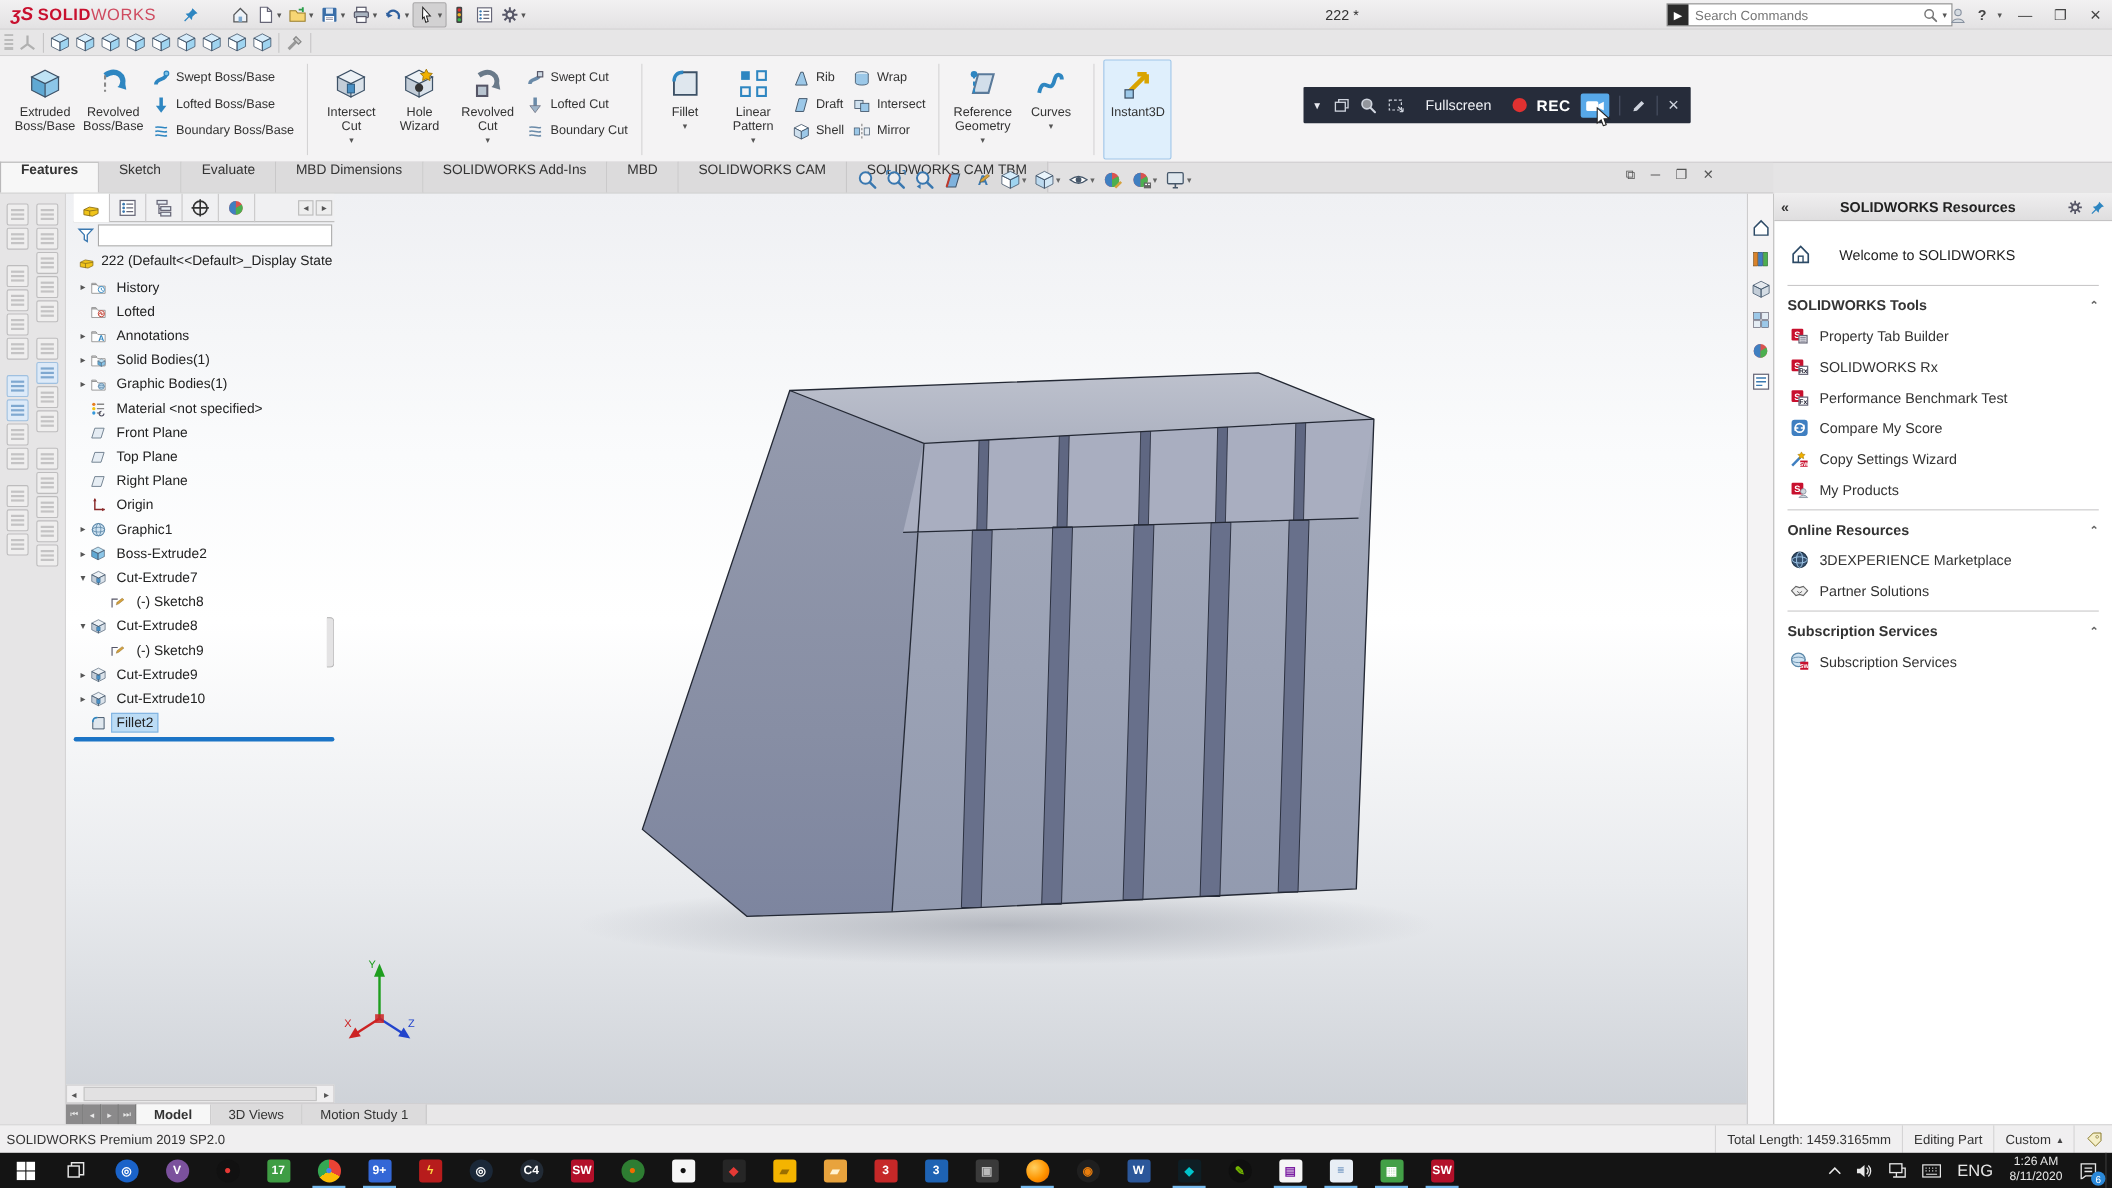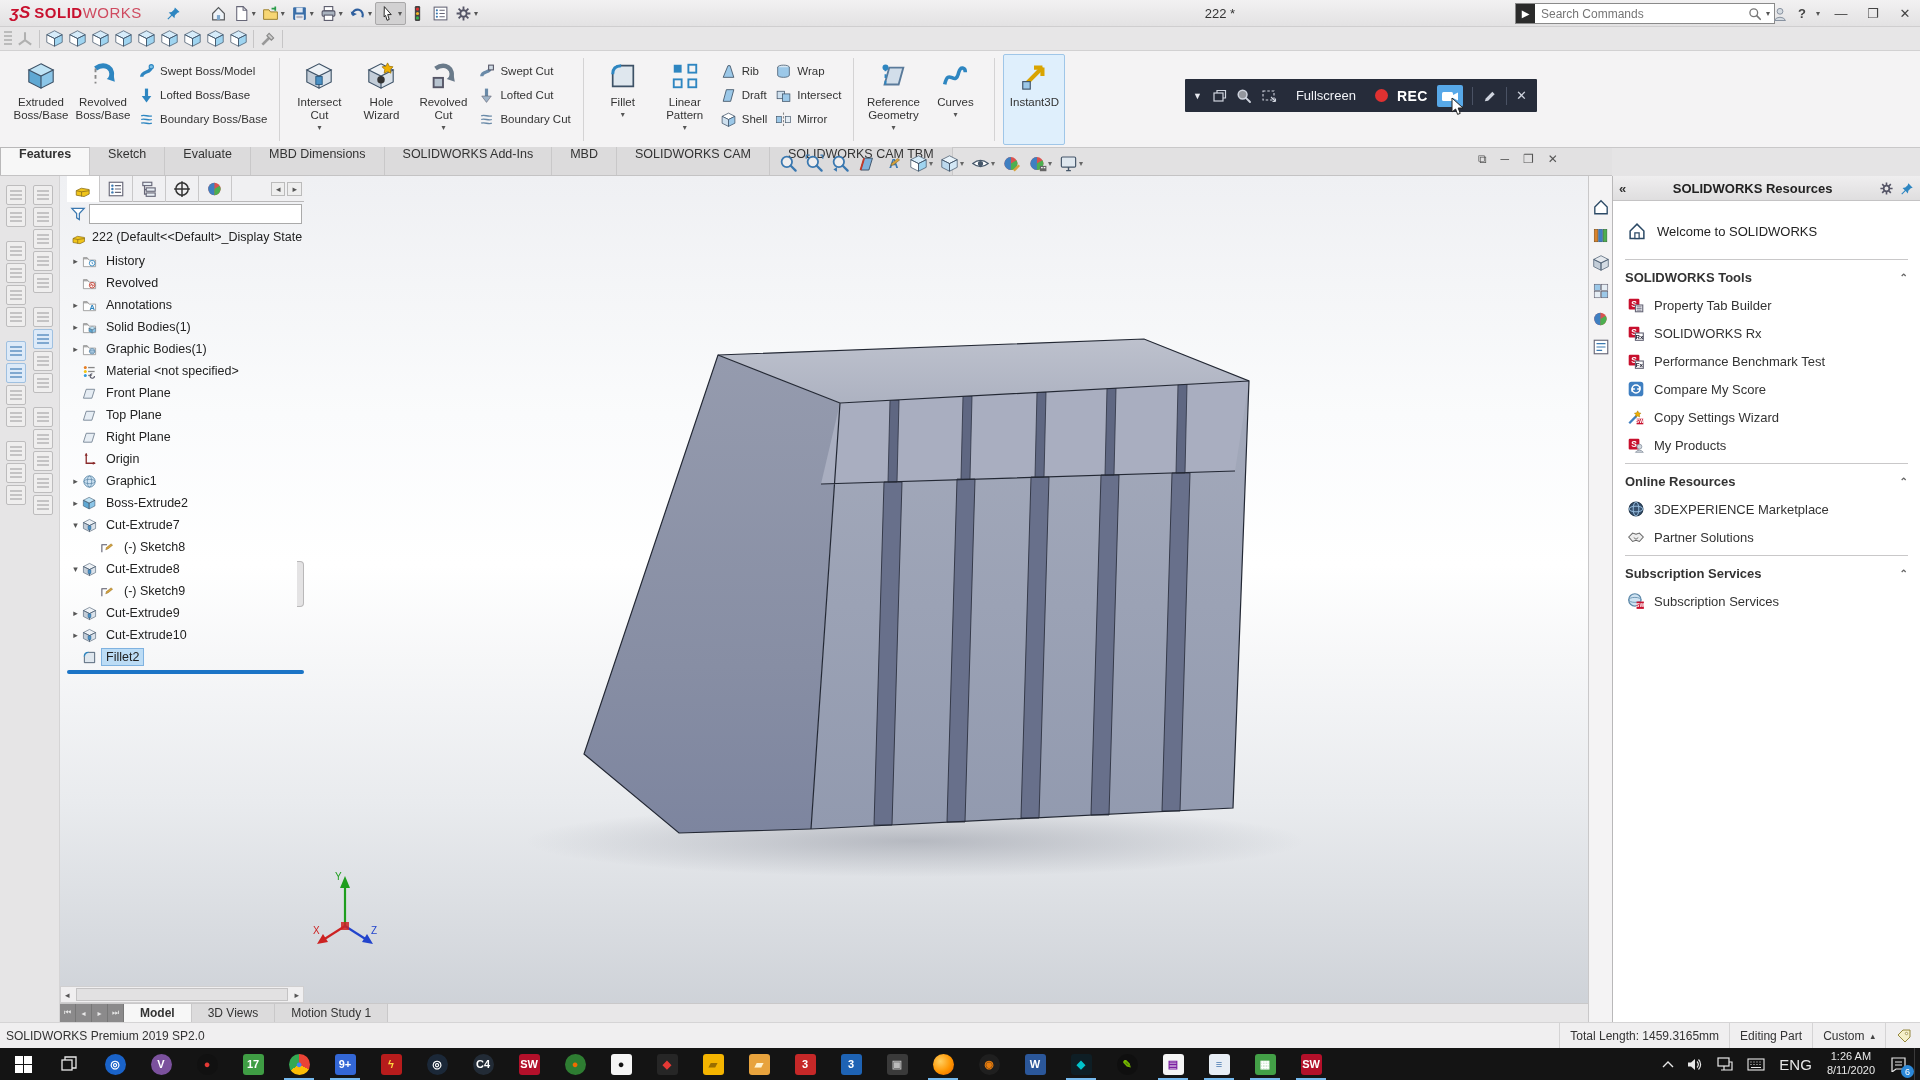--- a/index.html
+++ b/index.html
@@ -101,21 +101,21 @@
   .nav-btn { width:16px; display:flex; align-items:center; justify-content:center; background:#8b8a8b; color:#e8e8e8; font-size:8px; border-right:1px solid #777; }
   .doc-tab { padding:0 16px; display:flex; align-items:center; font-size:12px; color:#333; border-right:1px solid #c9c8c9; background:#dcdbdc; }
   .doc-tab.active { background:#f7f7f7; font-weight:bold; }
 
   
   #sidestrip { width:24px; background:#f4f3f4; border-left:1px solid #c9c8c9; display:flex; flex-direction:column; align-items:center; padding-top:22px; gap:10px; }
   #taskpane { width:308px; background:#fff; border-left:1px solid #b9b8b9; display:flex; flex-direction:column; }
   #tp-header { height:25px; background:linear-gradient(#efeeef,#dfdedf); border-bottom:1px solid #c4c3c4; display:flex; align-items:center; padding:0 6px; }
   #tp-title { flex:1; text-align:center; font-weight:bold; font-size:13px; color:#222; }
   #tp-body { padding:14px 12px; }
-  .tp-welcome { display:flex; align-items:center; gap:10px; padding:6px 2px 14px; font-size:13px; }
+  .tp-welcome { display:flex; align-items:center; gap:25px; padding:6px 2px 14px; font-size:13px; }
   .tp-divider { height:1px; background:#c9c8c9; margin:4px 0 8px; }
   .tp-sec-head { display:flex; align-items:center; font-weight:bold; font-size:13px; color:#333; padding:2px 0 6px; }
   .tp-sec-head .chev { margin-left:auto; color:#666; font-size:10px; }
   .tp-item { display:flex; align-items:center; gap:9px; padding:5px 2px; font-size:13px; color:#333; }
 
   
   #statusbar { position:absolute; left:0; top:1022px; width:1920px; height:26px; background:#f0eff0; border-top:1px solid #d5d4d5; display:flex; align-items:center; font-size:12px; color:#333; }
   #status-left { padding-left:6px; }
   #status-right { margin-left:auto; display:flex; align-items:center; height:100%; }
   .st-sep { width:1px; height:100%; background:#d5d4d5; margin:0 10px; }
@@ -333,21 +333,21 @@
             <path d="M4 4 v8" stroke="#888" stroke-dasharray="2 1.5"></path>
           </svg></span>
         <span class="lbl">Revolved Boss/Base</span>
       </div>
       <div class="rb-stack">
         <div class="rb-small">
           <span><svg class="ic" width="17" height="17" viewBox="0 0 16 16">
               <path d="M3.5 13 C3.5 7 12.5 10 12.5 3.5" stroke="#2e86c1" stroke-width="3.2" fill="none"></path>
               <circle cx="12.5" cy="3.5" r="2" fill="#7ec3e8" stroke="#2e86c1"></circle>
             </svg></span>
-          <span>Swept Boss/Model</span>
+          <span>Swept Boss/Base</span>
         </div>
         <div class="rb-small">
           <span><svg class="ic" width="17" height="17" viewBox="0 0 16 16">
               <path d="M8 1.5 v7.5" stroke="#2e86c1" stroke-width="3"></path>
               <path d="M3.5 8.5 h9 L8 14.5z" fill="#2e86c1"></path>
             </svg></span>
           <span>Lofted Boss/Base</span>
         </div>
         <div class="rb-small">
           <span><svg class="ic" width="17" height="17" viewBox="0 0 16 16">
@@ -826,21 +826,21 @@
             <span class="tree-lab">History</span>
           </div>
           <div class="tree-row" style="padding-left: 2px;">
             <span class="tree-exp"></span>
             <span><svg class="ic" width="15" height="15" viewBox="0 0 16 16">
                 <path d="M1.5 5 h4.5 l1.5 1.5 H14.5 V13.5 H1.5z" fill="#fdfdfd" stroke="#8a8a8a" stroke-width=".8"></path>
                 <path d="M1.5 5 V3.8 h4 l1 1.2z" fill="#e8e8e8" stroke="#8a8a8a" stroke-width=".8"></path>
                 <circle cx="10.8" cy="9.8" r="3" fill="#fef6f6" stroke="#c0392b" stroke-width=".9"></circle>
                 <path d="M8.5 9.8 h1.2 l.7-1.5 .9 2.8 .8-1.3 h1" stroke="#c0392b" fill="none" stroke-width=".8"></path>
               </svg></span>
-            <span class="tree-lab">Revolved</span>
+            <span class="tree-lab">Lofted</span>
           </div>
           <div class="tree-row" style="padding-left: 2px;">
             <span class="tree-exp">▸</span>
             <span><svg class="ic" width="15" height="15" viewBox="0 0 16 16">
                 <path d="M1.5 5 h4.5 l1.5 1.5 H14.5 V13.5 H1.5z" fill="#fdfdfd" stroke="#8a8a8a" stroke-width=".8"></path>
                 <path d="M1.5 5 V3.8 h4 l1 1.2z" fill="#e8e8e8" stroke="#8a8a8a" stroke-width=".8"></path>
                 <text x="10.8" y="12.8" font-size="8" fill="#2e86c1" text-anchor="middle" font-weight="bold">A</text>
               </svg></span>
             <span class="tree-lab">Annotations</span>
           </div>

